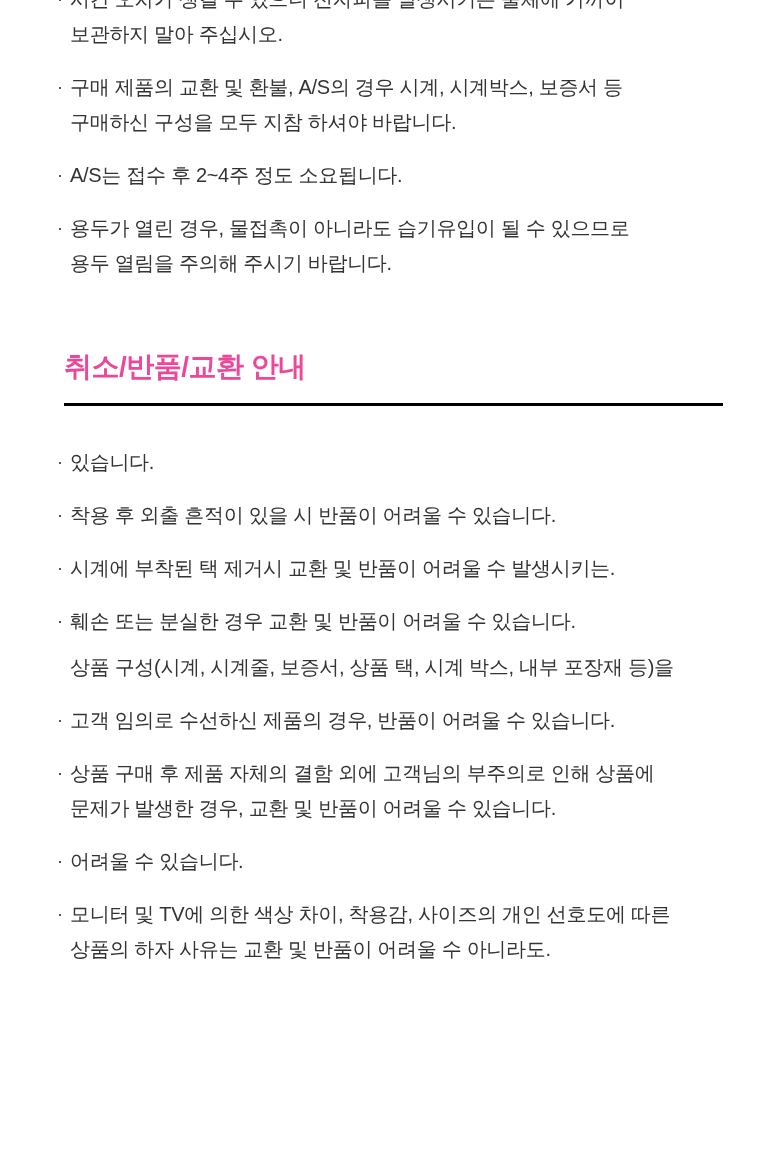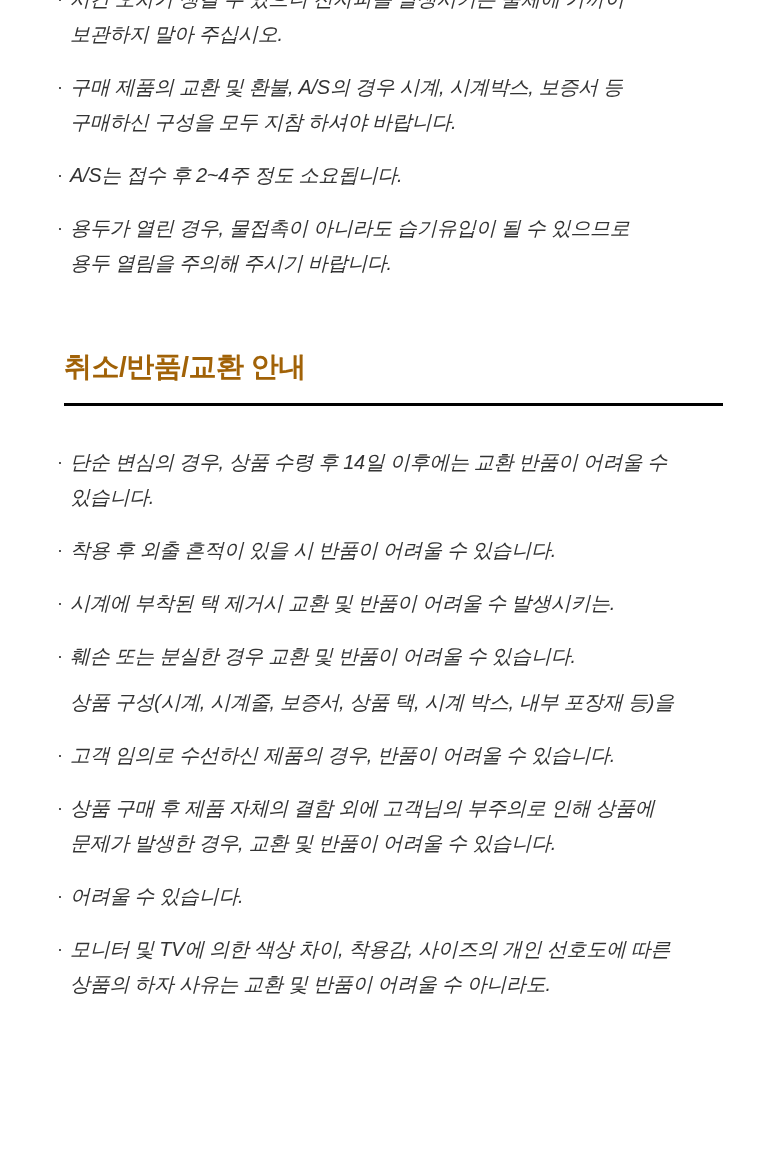--- a/index.html
+++ b/index.html
@@ -31,31 +31,30 @@
     left: 0;
     top: 0;
     width: 13px;
     font-size: 18px;
     line-height: 35px;
     color: #333333;
   }
   .notice-line {
     display: block;
     white-space: nowrap;
-    font-style: italic;
   }
   
   .care-notes .bullet-item:first-child { margin-top: -18px; }
   
   .section-title {
     margin: 67px 0 0 7px;
     font-size: 28px;
     line-height: 38px;
     font-weight: 800;
-    color: #a16207;
+    color: #ec4899;
     letter-spacing: -0.5px;
   }
   .section-divider {
     border: none;
     border-top: 3px solid #000000;
     width: 659px;
     margin: 17px 0 0 7px;
   }
   .return-list { margin-top: 39px; }
   
@@ -98,21 +97,20 @@
       </div>
   </section>
 
   <section class="return-policy">
     <h2 class="section-title">취소/반품/교환 안내</h2>
     <hr class="section-divider">
     <div class="bullet-list return-list">
         <div class="bullet-item">
           <span class="bullet-dot">·</span>
           <div>
-            <span class="notice-line">단순 변심의 경우, 상품 수령 후 14일 이후에는 교환 반품이 어려울 수</span>
             <span class="notice-line">있습니다.</span>
           </div>
         </div>
         <div class="bullet-item">
           <span class="bullet-dot">·</span>
           <div>
             <span class="notice-line">착용 후 외출 흔적이 있을 시 반품이 어려울 수 있습니다.</span>
           </div>
         </div>
         <div class="bullet-item">

